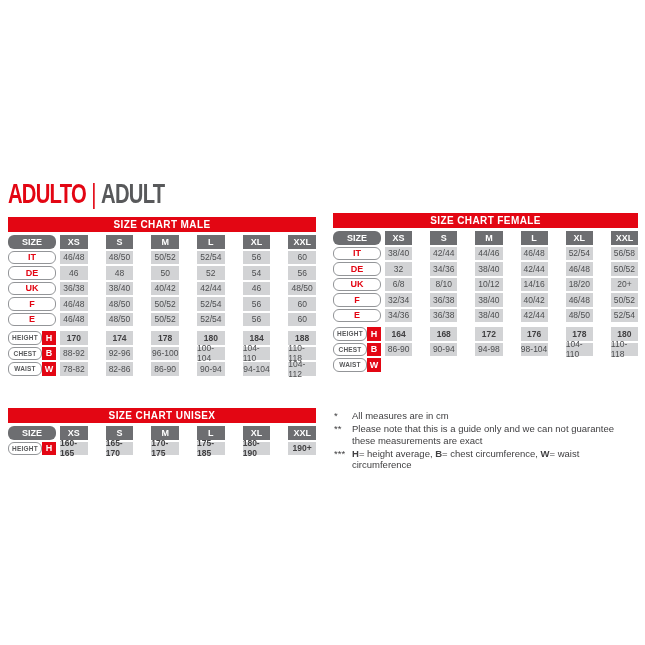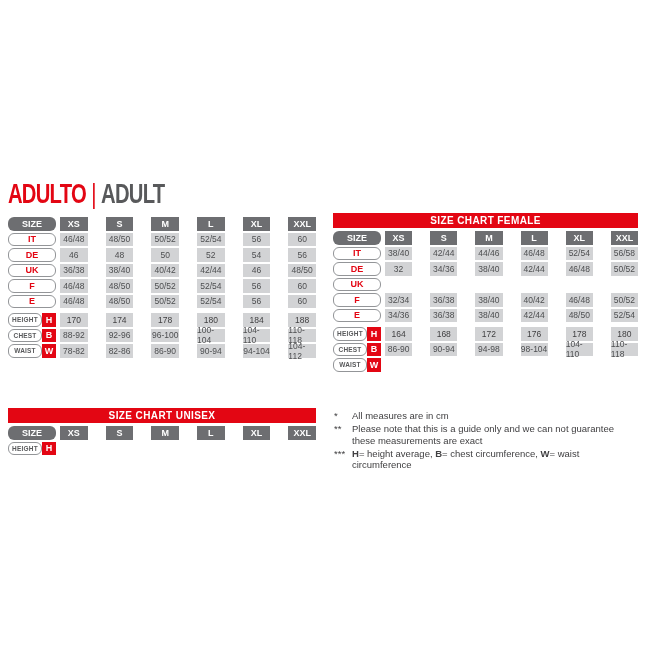--- a/index.html
+++ b/index.html
@@ -56,21 +56,21 @@
   }
   .measlabel {
     background: #fff; border: 1px solid var(--border-gray);
     color: #58595b; font-weight: bold; font-size: 6.5px; letter-spacing: .2px;
   }
   .letterbox {
     flex: 0 0 14px; background: var(--red); color: #fff;
     font-weight: bold; font-size: 9px;
     display: flex; align-items: center; justify-content: center;
   }
-  .boldvals .cell { font-weight: normal; color: #414042; }
+  .boldvals .cell { font-weight: bold; color: #414042; }
   .spacer { height: 3px; }
 
   
   .notes {
     position: absolute; left: 334px; top: 410px; width: 306px;
     font-size: 9.5px; color: #414042; line-height: 11.5px;
   }
   .note { display: flex; margin-bottom: 1.5px; }
   .note .marker { flex: 0 0 18px; }
   .note .ntext { flex: 1; white-space: pre-line; }
@@ -79,20 +79,21 @@
 </head>
 <body>
 
 <div class="page">
 
   <div class="title">
     <span class="t-red">ADULTO</span><span class="t-sep">|</span><span class="t-gray">ADULT</span>
   </div>
 
   <div class="chart" id="chart-male" style="left: 8px; top: 217px; width: 308px;">
+      <div class="bar">SIZE CHART MALE</div>
       <div class="row hdr">
         <div class="labelcol">
           <div class="labelbox">SIZE</div>
         </div>
         <div class="cells">
           <div class="cell">XS</div>
           <div class="cell">S</div>
           <div class="cell">M</div>
           <div class="cell">L</div>
           <div class="cell">XL</div>
@@ -246,20 +247,28 @@
           <div class="cell">38/40</div>
           <div class="cell">42/44</div>
           <div class="cell">46/48</div>
           <div class="cell">50/52</div>
         </div>
       </div>
       <div class="row">
         <div class="labelcol">
           <div class="labelbox rowlabel">UK</div>
         </div>
+        <div class="cells">
+          <div class="cell">6/8</div>
+          <div class="cell">8/10</div>
+          <div class="cell">10/12</div>
+          <div class="cell">14/16</div>
+          <div class="cell">18/20</div>
+          <div class="cell">20+</div>
+        </div>
       </div>
       <div class="row">
         <div class="labelcol">
           <div class="labelbox rowlabel">F</div>
         </div>
         <div class="cells">
           <div class="cell">32/34</div>
           <div class="cell">36/38</div>
           <div class="cell">38/40</div>
           <div class="cell">40/42</div>
@@ -329,20 +338,28 @@
           <div class="cell">L</div>
           <div class="cell">XL</div>
           <div class="cell">XXL</div>
         </div>
       </div>
       <div class="row boldvals">
         <div class="labelcol">
           <div class="labelbox measlabel">HEIGHT</div>
           <div class="letterbox">H</div>
         </div>
+        <div class="cells">
+          <div class="cell">160-165</div>
+          <div class="cell">165-170</div>
+          <div class="cell">170-175</div>
+          <div class="cell">175-185</div>
+          <div class="cell">180-190</div>
+          <div class="cell">190+</div>
+        </div>
       </div>
     </div>
 
   <div class="notes" id="notes">
       <div class="note">
         <span class="marker">*</span>
         <span class="ntext"><span>All measures are in cm</span></span>
       </div>
       <div class="note">
         <span class="marker">**</span>

